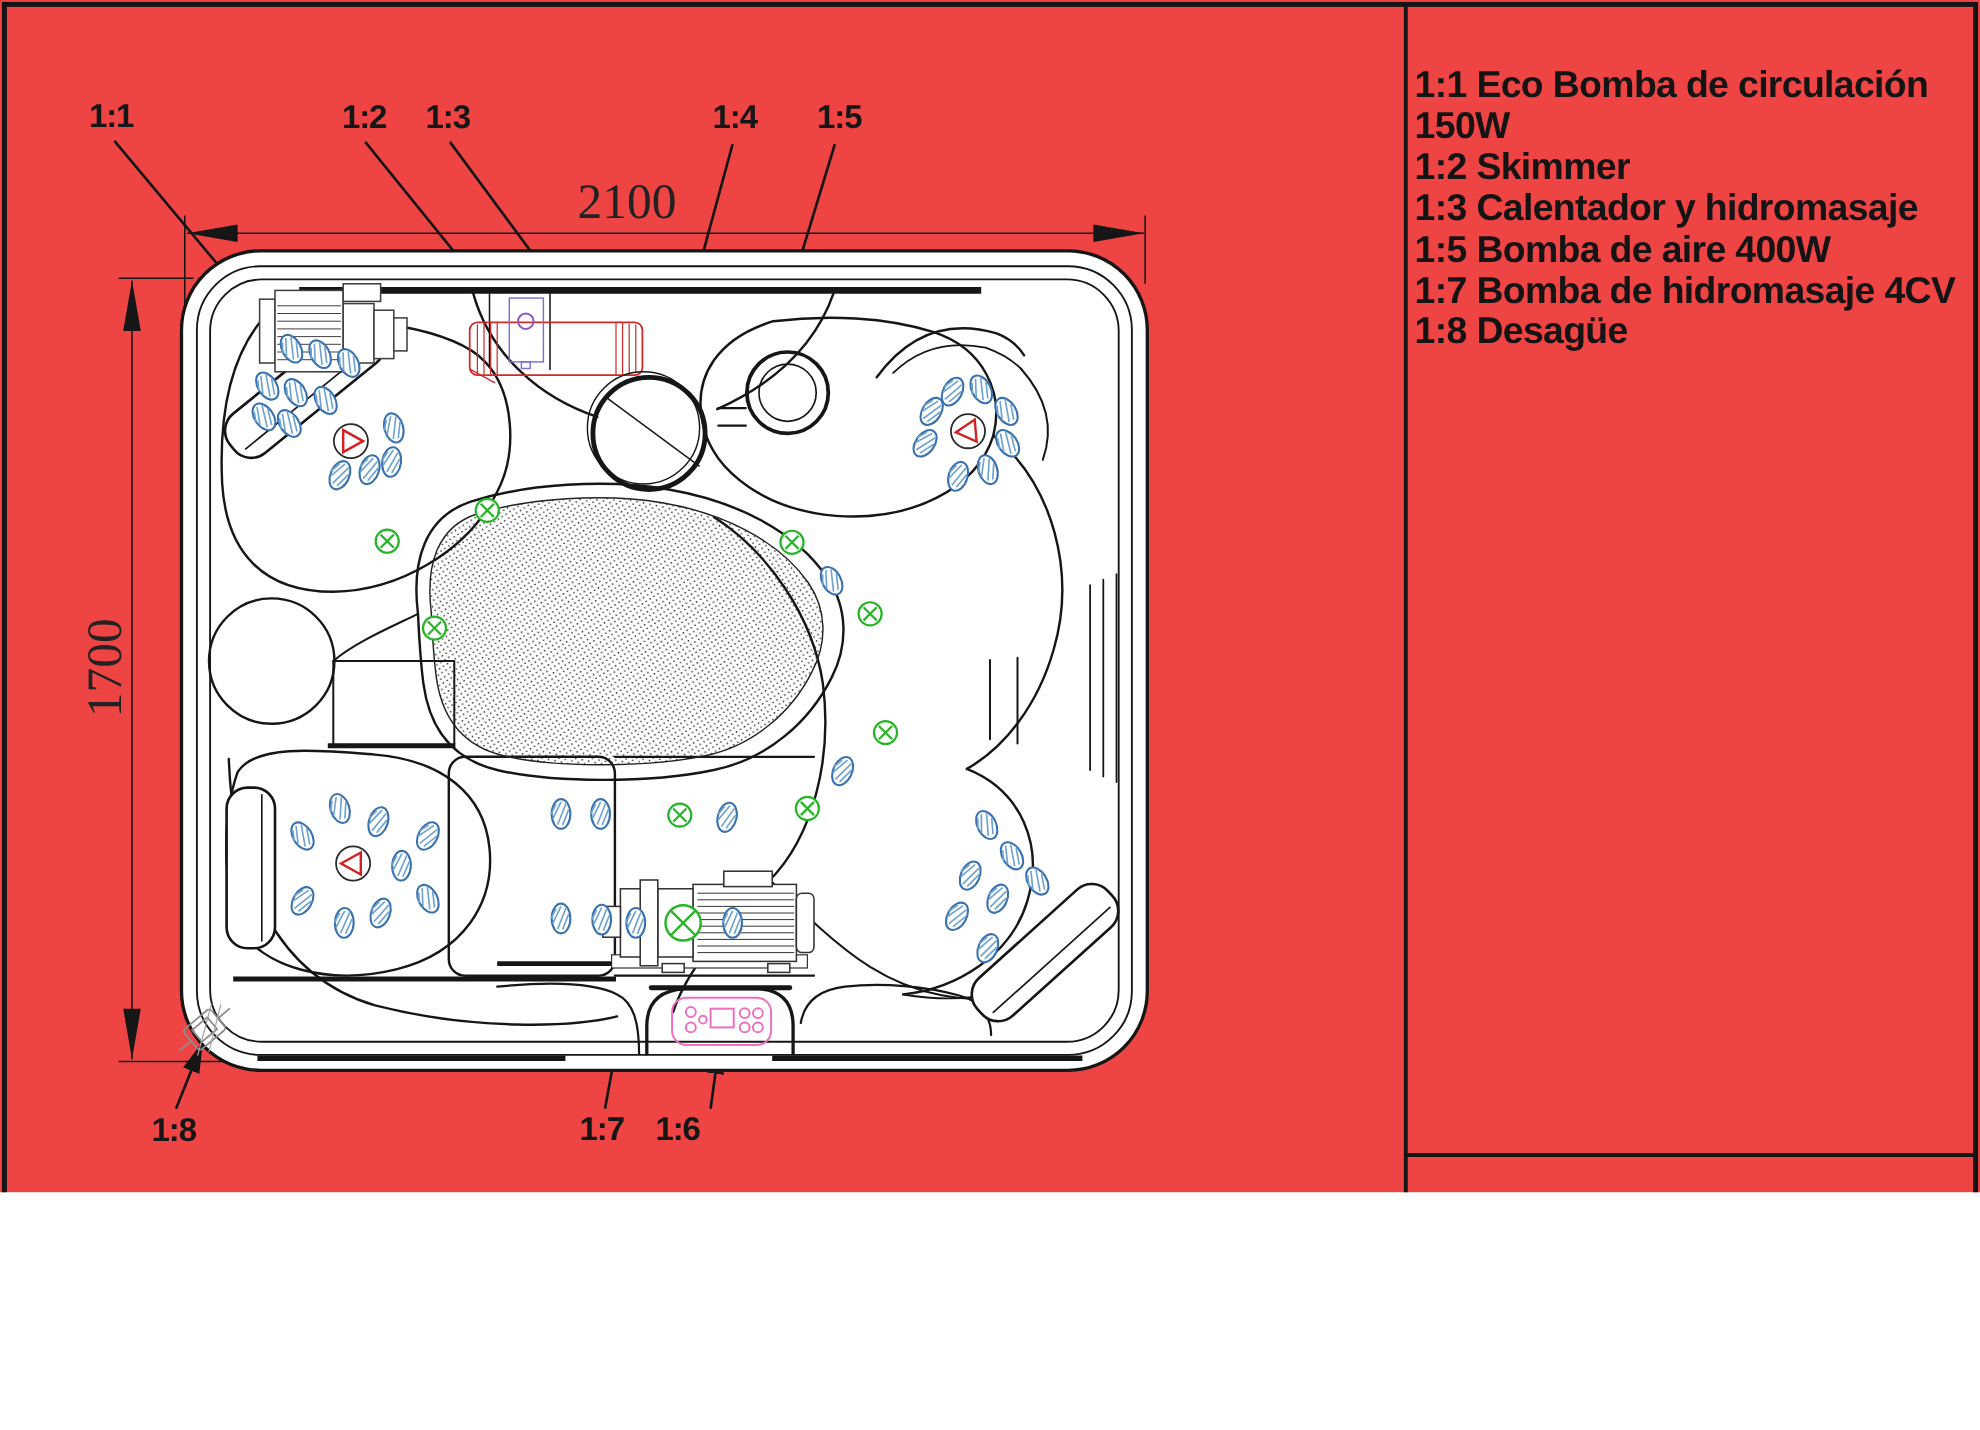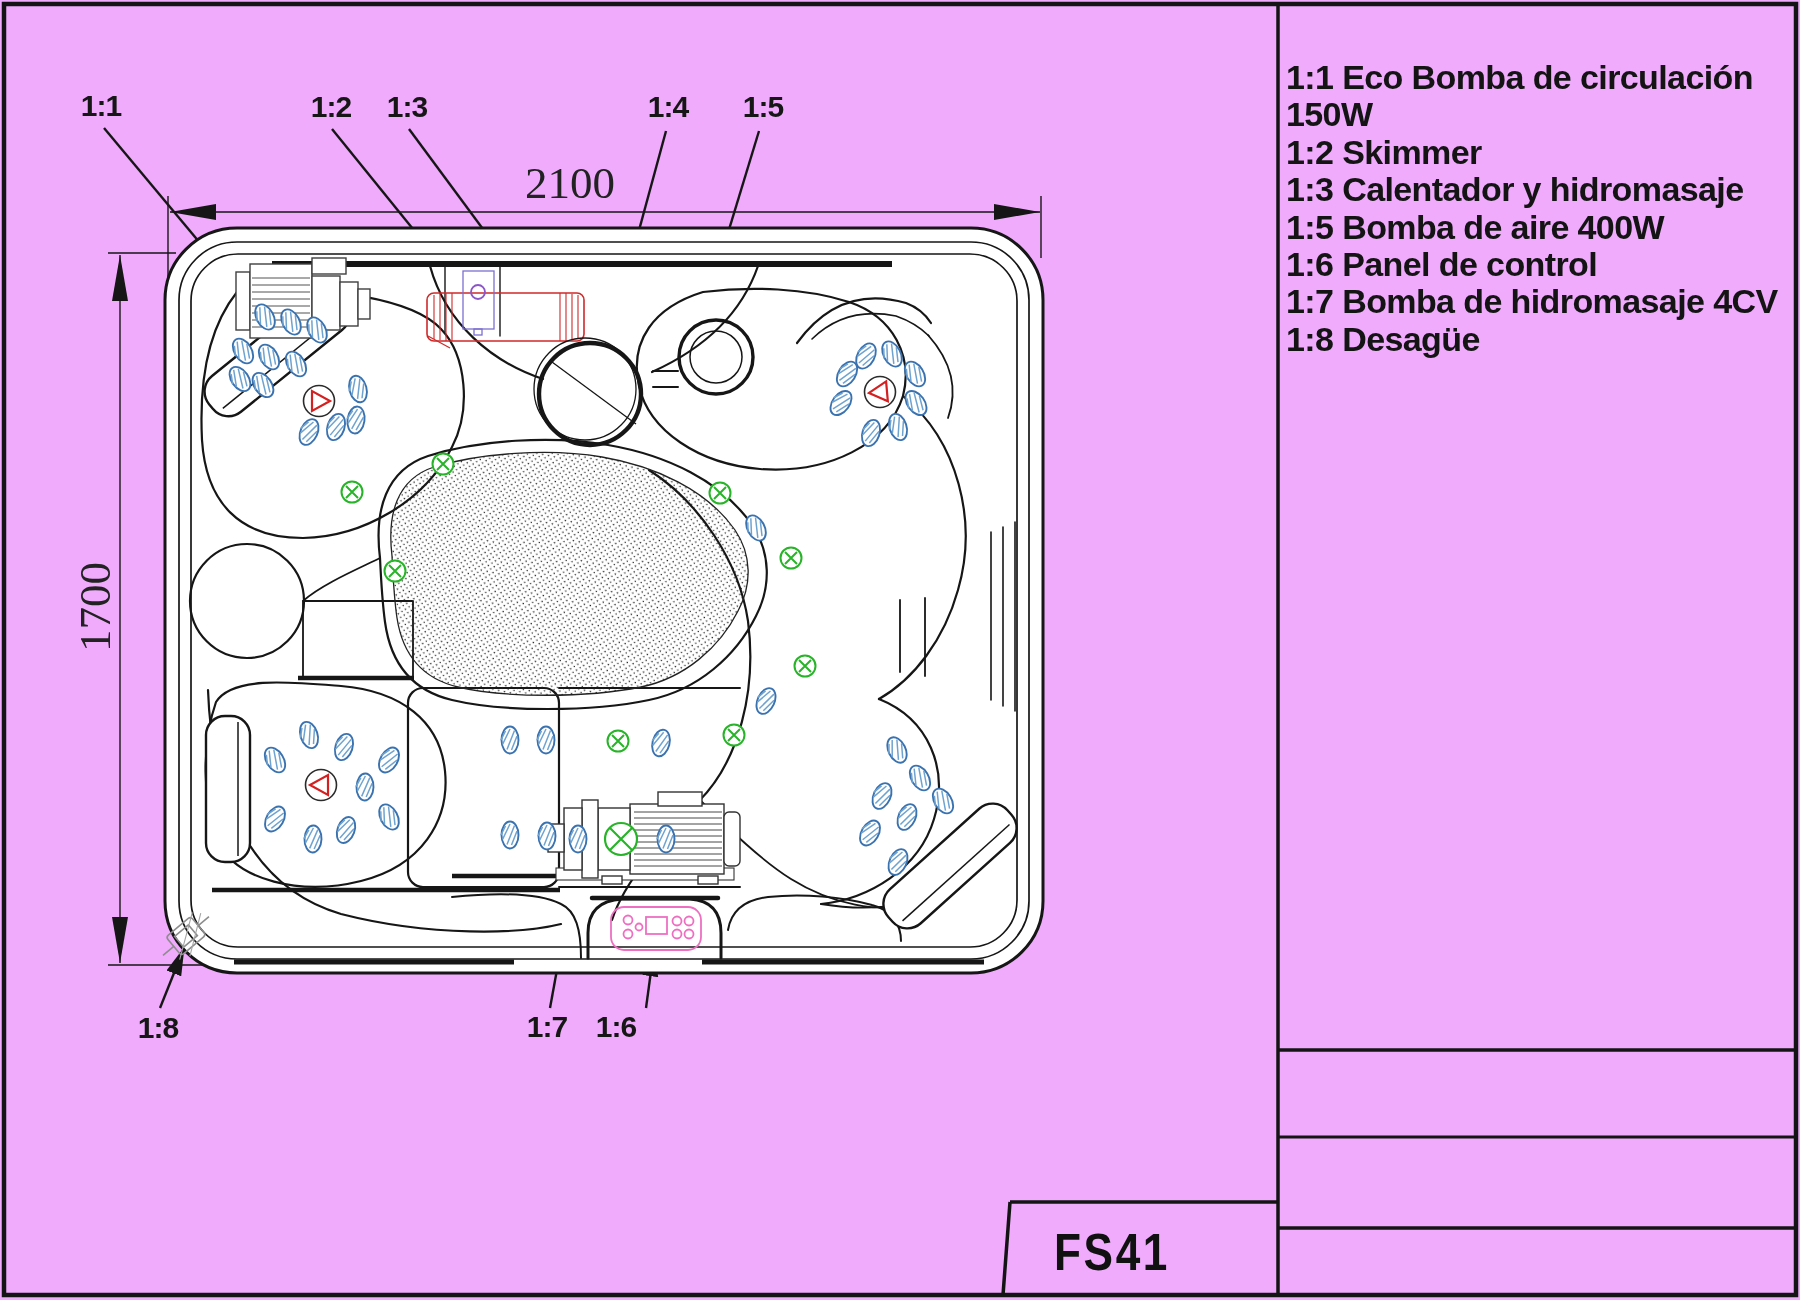--- a/index.html
+++ b/index.html
@@ -1,16 +1,16 @@
 <!DOCTYPE html>
 <html><head>
 <meta charset="utf-8">
 <style>
   html,body{margin:0;padding:0;background:#fff;}
-  .page{position:relative;width:1800px;height:1300px;background:#f0abfc;overflow:hidden;
+  .page{position:relative;width:1800px;height:1084px;background:#ef4444;overflow:hidden;
         font-family:"Liberation Sans",sans-serif;color:#111;}
   svg{position:absolute;left:0;top:0;}
   .txt{position:absolute;transform:translate(-50%,-50%);white-space:nowrap;}
   .callout{font-size:30px;font-weight:bold;letter-spacing:-1px;color:#161616;}
   .dim{font-family:"Liberation Serif",serif;font-size:45px;color:#222;font-weight:400;}
   .dim-v{transform:translate(-50%,-50%) rotate(-90deg);}
   .legend{position:absolute;left:1286px;top:59px;width:505px;}
   .legend-row{font-size:34px;font-weight:bold;letter-spacing:-0.6px;line-height:37.4px;color:#141414;}
   .model{font-size:52px;font-weight:bold;letter-spacing:3px;
          transform:translate(-50%,-50%) scaleX(0.85);}
@@ -452,19 +452,18 @@
   <div class="txt callout" style="left:616px;top:1027px">1:6</div>
 
   <div class="txt dim" style="left:570px;top:183px">2100</div>
   <div class="txt dim dim-v" style="left:95px;top:607px">1700</div>
 
   <div class="legend">
     <div class="legend-row">1:1 Eco Bomba de circulación 150W</div>
     <div class="legend-row">1:2 Skimmer</div>
     <div class="legend-row">1:3 Calentador y hidromasaje</div>
     <div class="legend-row">1:5 Bomba de aire 400W</div>
-    <div class="legend-row">1:6 Panel de control</div>
     <div class="legend-row">1:7 Bomba de hidromasaje 4CV</div>
     <div class="legend-row">1:8 Desagüe</div>
   </div>
 
   <div class="txt model" style="left:1112px;top:1252px">FS41</div>
 </div>
 
 </body></html>

